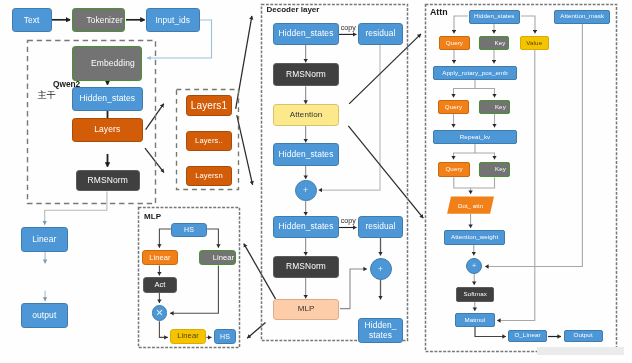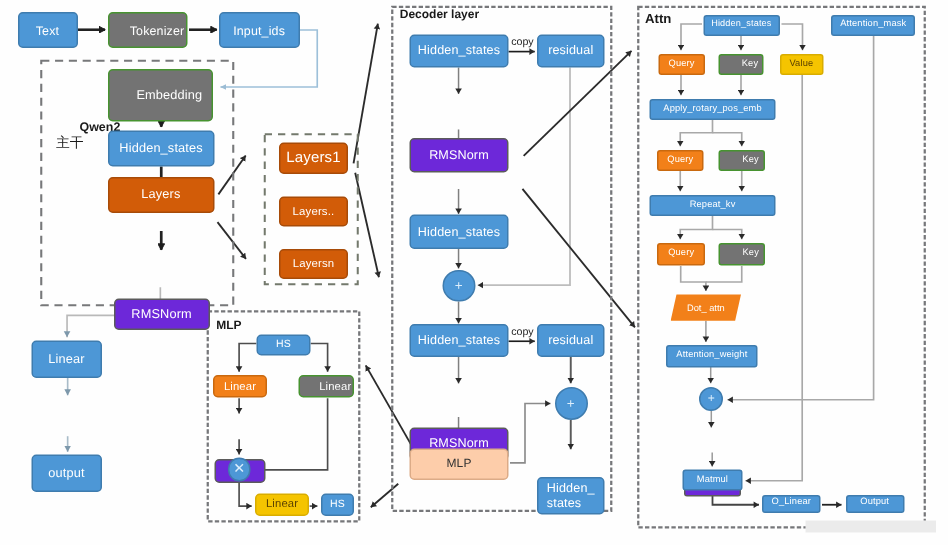--- a/index.html
+++ b/index.html
@@ -1,27 +1,27 @@
 <!DOCTYPE html>
 <html><head>
 <meta charset="utf-8">
 <title>Qwen2 Architecture Diagram</title>
 <style>
   html,body{margin:0;padding:0;}
   body{width:632px;height:363px;background:#fefefe;font-family:"Liberation Sans",sans-serif;overflow:hidden;}
   #root{position:relative;width:632px;height:363px;background:#fefefe;}
   svg.edges{position:absolute;left:0;top:0;width:632px;height:363px;}
   .node{position:absolute;display:flex;align-items:center;justify-content:center;
-        border-radius:3.2px;color:#ffffff;text-align:left;line-height:1.1;box-sizing:border-box;
+        border-radius:3.2px;color:#ffffff;text-align:center;line-height:1.1;box-sizing:border-box;
         white-space:pre;letter-spacing:.1px;}
   .blue{background:#4d97d6;border:0.7px solid #3f7cae;}
   .green{background:#737373;border:0.7px solid #479330;padding-left:12px;}
   .orange{background:#d25c08;border:0.7px solid #a74b08;}
   .orange2{background:#f28019;border:0.7px solid #c9690f;}
-  .gray{background:#6d28d9;border:0.7px solid #5b5b5b;margin-top:29px;}
+  .gray{background:#404040;border:0.7px solid #5b5b5b;}
   .gold{background:#f5c400;color:#5a4100;border:0.7px solid #d9ad00;}
   .pyellow{background:#fce98c;color:#333333;border:0.7px solid #d8c36b;}
   .peach{background:#fdcdaa;color:#333333;border:0.7px solid #dcab87;}
   .r2{border-radius:2px;}
   .circle{position:absolute;border-radius:50%;background:#4d97d6;color:#dceefc;display:flex;
           align-items:center;justify-content:center;box-sizing:border-box;border:0.7px solid #3f7cae;
           font-weight:normal;}
   .circle span{display:block;line-height:1;}
   .ptitle{position:absolute;font-weight:bold;color:#1a1a1a;}
   .edgelabel{position:absolute;color:#1f1f1f;}
@@ -158,20 +158,21 @@
     </div>
 <div class="node gold" style="left:169.7px;top:329px;width:36.7px;height:14.8px;font-size:7.5px;">Linear</div>
 <div class="node blue" style="left:214.1px;top:329px;width:21.9px;height:14.8px;font-size:7px;">HS</div>
 
 <div class="ptitle" style="left:266.5px;top:5.2px;font-size:8px;line-height:9px;">Decoder layer</div>
 
 <div class="node blue" style="left:273px;top:23px;width:66px;height:22px;font-size:8.4px;">Hidden_states</div>
 <div class="edgelabel" style="left:340.8px;top:25.2px;font-size:7.1px;line-height:7.5px;">copy</div>
 <div class="node blue" style="left:358px;top:23px;width:45px;height:22px;font-size:8.4px;">residual</div>
 <div class="node gray" style="left:273px;top:63px;width:66px;height:23px;font-size:8.4px;">RMSNorm</div>
+<div class="node pyellow" style="left:273px;top:104px;width:66px;height:22px;font-size:8px;">Attention</div>
 <div class="node blue" style="left:273px;top:143px;width:66px;height:23px;font-size:8.4px;">Hidden_states</div>
 <div class="circle" style="left:295px;top:179.5px;width:21.5px;height:21.5px;font-size:9px;">
       <span>+</span>
     </div>
 <div class="node blue" style="left:273px;top:216px;width:66px;height:22px;font-size:8.4px;">Hidden_states</div>
 <div class="edgelabel" style="left:340.8px;top:218.2px;font-size:7.1px;line-height:7.5px;">copy</div>
 <div class="node blue" style="left:358px;top:216px;width:45px;height:22px;font-size:8.4px;">residual</div>
 <div class="node gray" style="left:273px;top:256px;width:66px;height:22px;font-size:8.4px;">RMSNorm</div>
 <div class="circle" style="left:369.5px;top:258px;width:22px;height:22px;font-size:9px;">
       <span>+</span>

